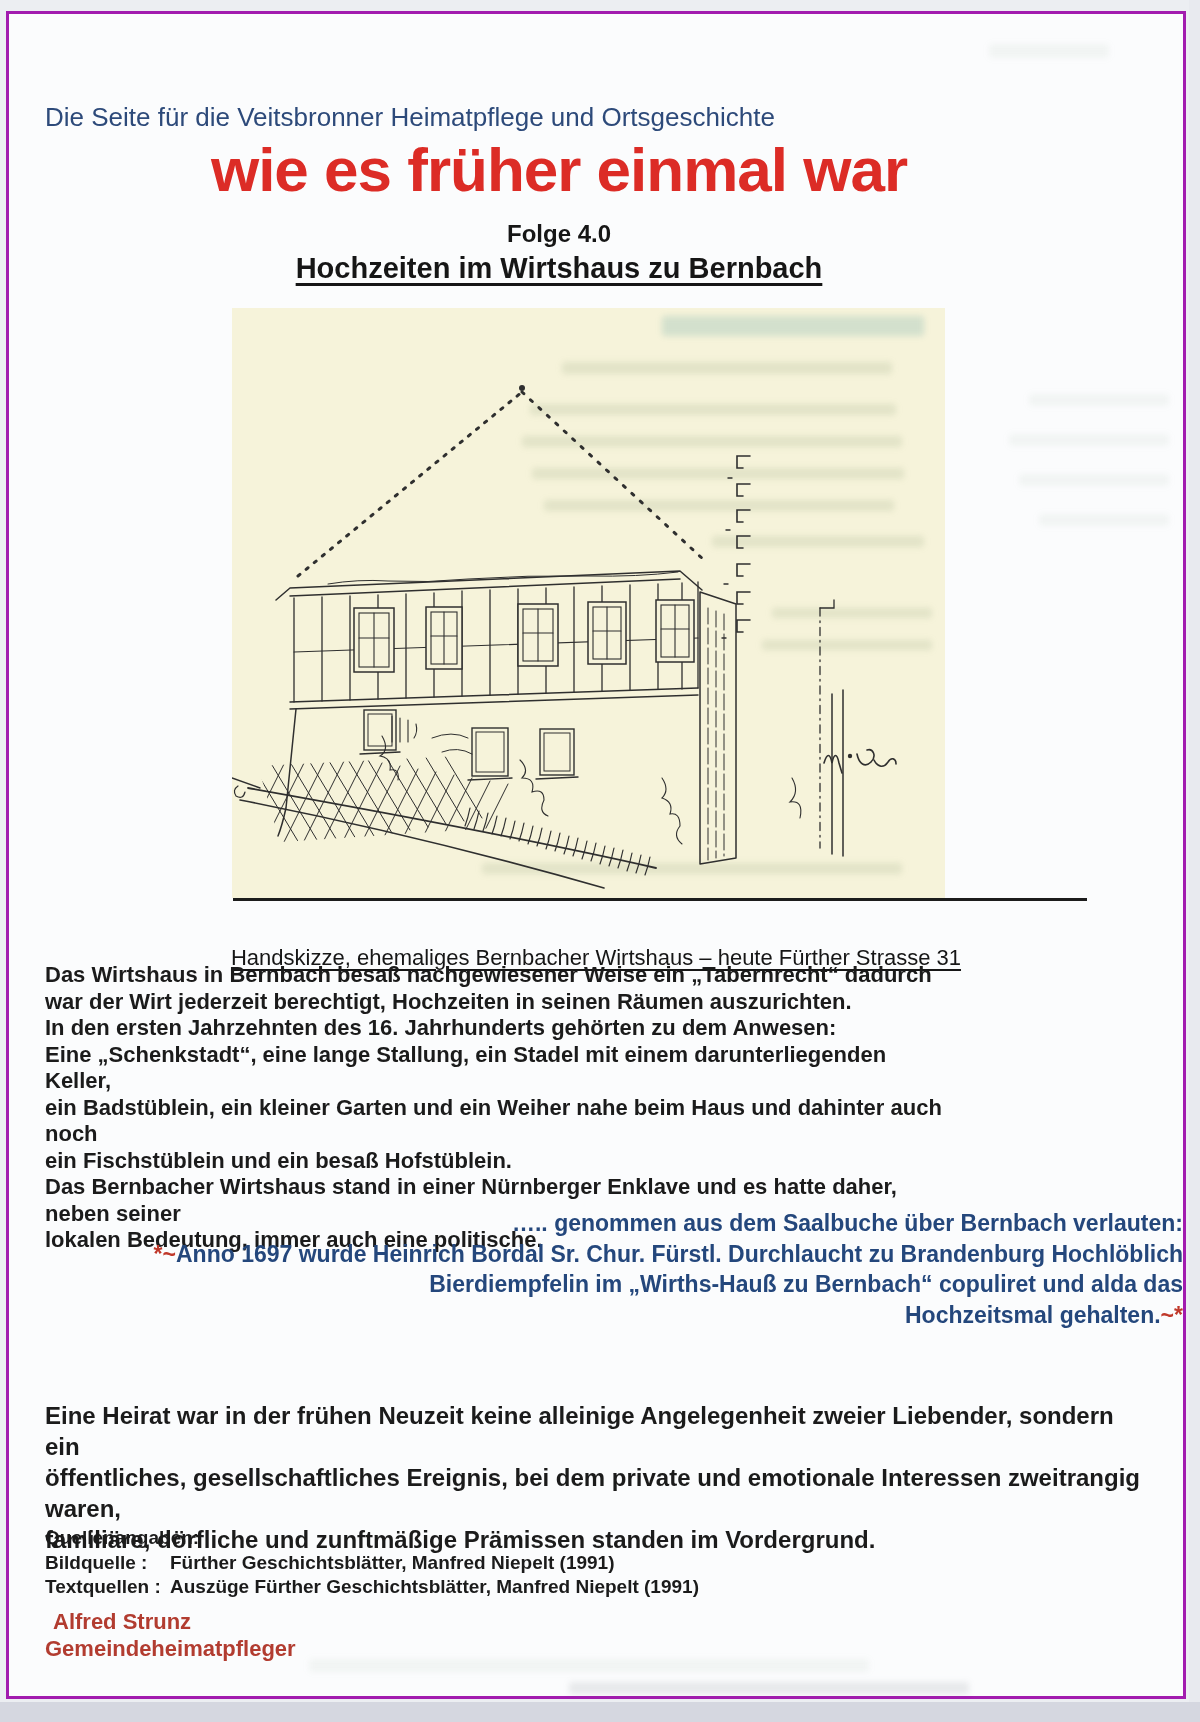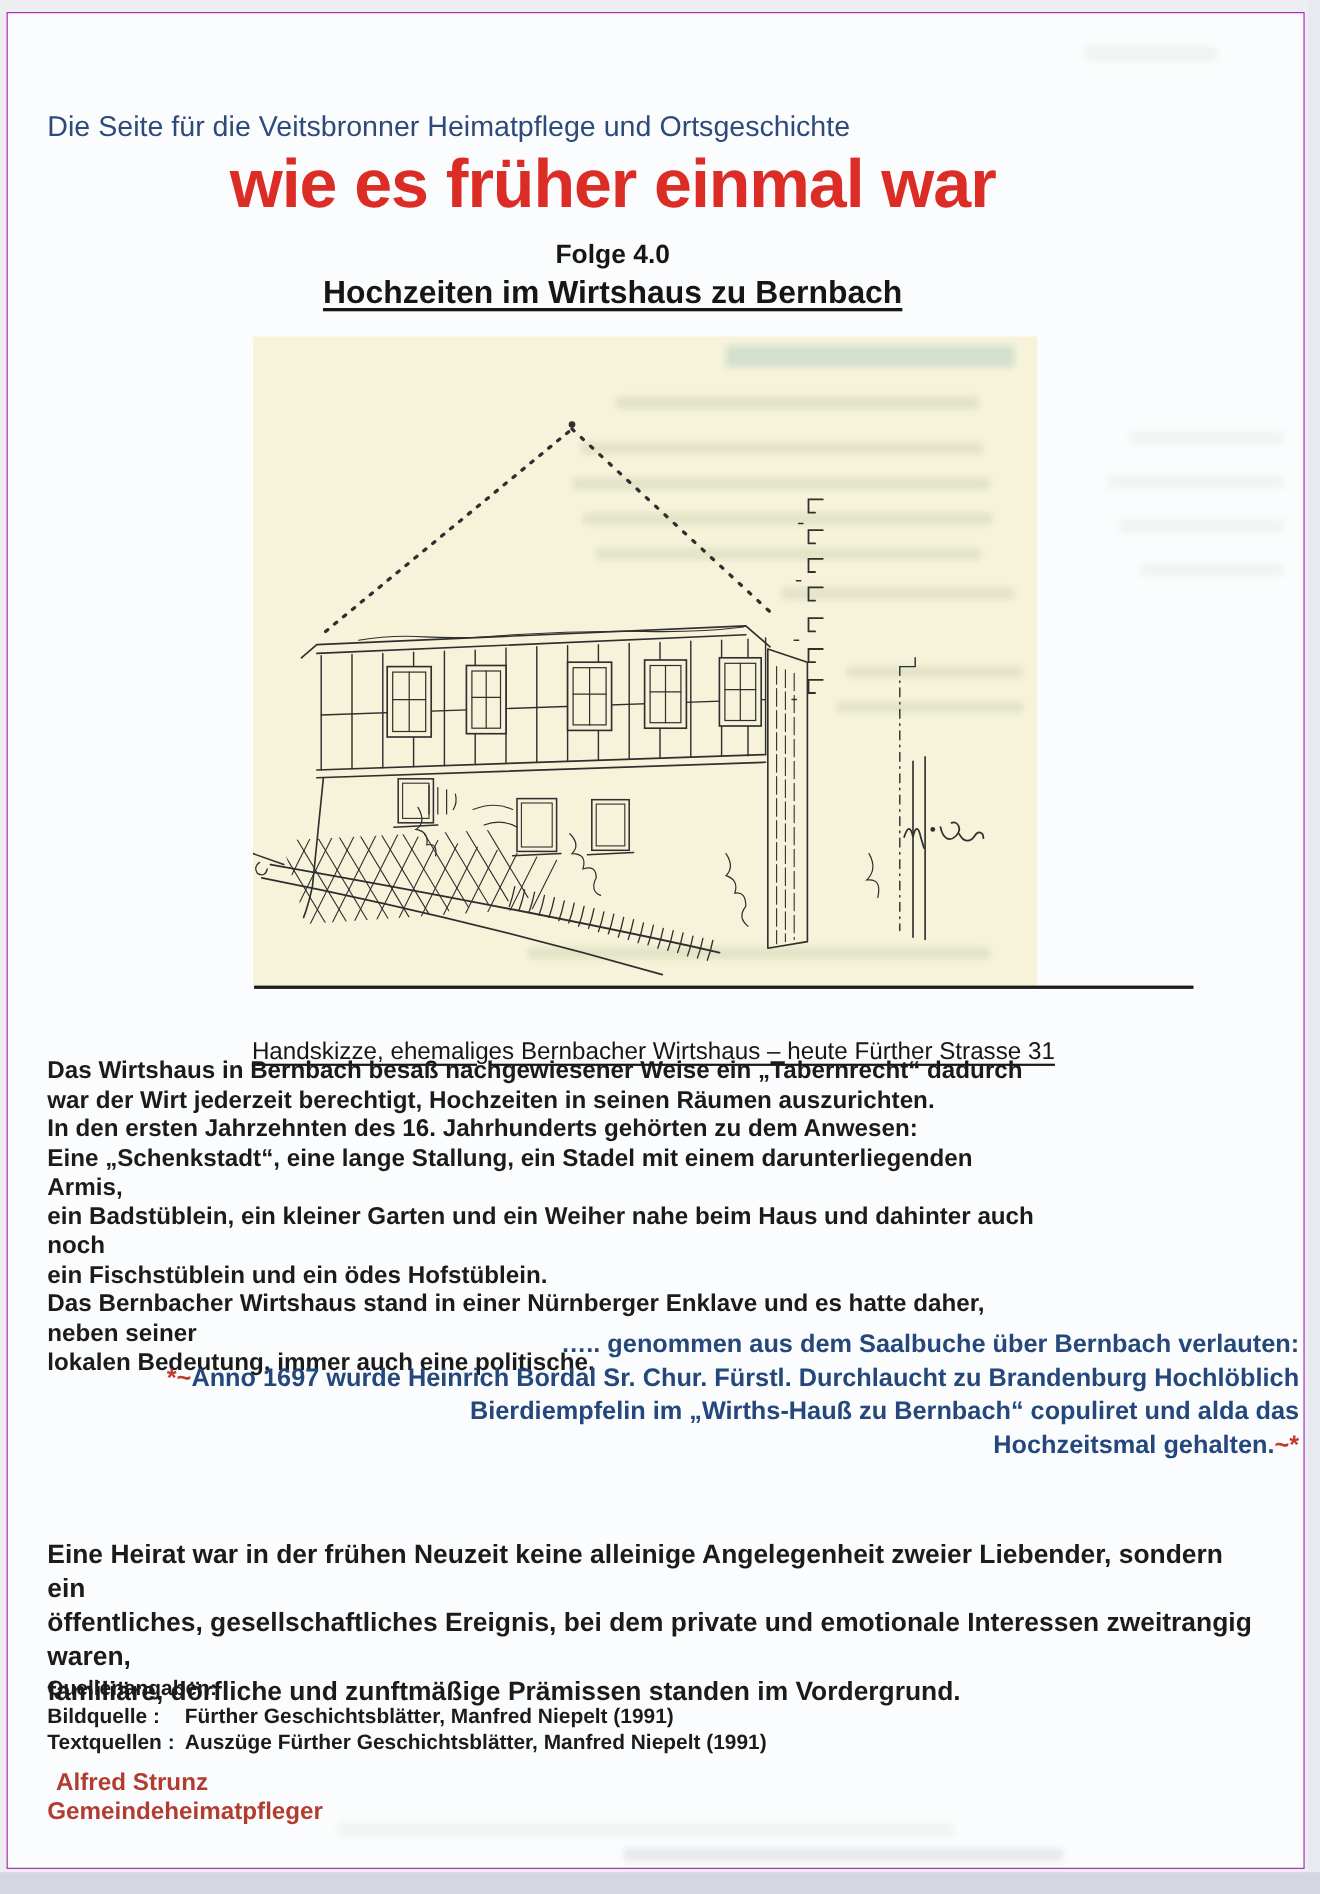--- a/index.html
+++ b/index.html
@@ -8,21 +8,21 @@
     width:1200px; height:1722px;
     background:#eceef2;
     font-family:"Liberation Sans", sans-serif;
     position:relative;
     overflow:hidden;
   }
   .sheet {
     position:absolute; left:6px; top:11px;
     width:1180px; height:1688px;
     background:#fbfcfd;
-    border:1px solid #a21caf;
+    border:3px solid #a21caf;
   }
   .outside-bottom {
     position:absolute; left:0; top:1702px; width:1200px; height:20px;
     background:#d5d7e0;
   }
   .outside-right {
     position:absolute; right:0; top:0; width:11px; height:1722px;
     background:#e8eaef;
   }
   
@@ -211,23 +211,23 @@
   </div>
   <div class="figure-rule"></div>
   <div class="caption-wrap">
     <span class="caption">Handskizze, ehemaliges Bernbacher Wirtshaus – heute Fürther Strasse 31</span>
   </div>
 
   <div class="para1">
     <div>Das Wirtshaus in Bernbach besaß nachgewiesener Weise ein „Tabernrecht“ dadurch</div>
     <div>war der Wirt jederzeit berechtigt, Hochzeiten in seinen Räumen auszurichten.</div>
     <div>In den ersten Jahrzehnten des 16. Jahrhunderts gehörten zu dem Anwesen:</div>
-    <div>Eine „Schenkstadt“, eine lange Stallung, ein Stadel mit einem darunterliegenden Armis,</div>
+    <div>Eine „Schenkstadt“, eine lange Stallung, ein Stadel mit einem darunterliegenden Keller,</div>
     <div>ein Badstüblein, ein kleiner Garten und ein Weiher nahe beim Haus und dahinter auch noch</div>
-    <div>ein Fischstüblein und ein ödes Hofstüblein.</div>
+    <div>ein Fischstüblein und ein besaß Hofstüblein.</div>
     <div>Das Bernbacher Wirtshaus stand in einer Nürnberger Enklave und es hatte daher, neben seiner</div>
     <div>lokalen Bedeutung, immer auch eine politische.</div>
   </div>
 
   <div class="quote">
     <div>….. genommen aus dem Saalbuche über Bernbach verlauten:</div>
     <div><span class="accent">*~</span><span>Anno 1697 wurde Heinrich Bordal Sr. Chur. Fürstl. Durchlaucht zu Brandenburg Hochlöblich</span></div>
     <div>Bierdiempfelin im „Wirths-Hauß zu Bernbach“ copuliret und alda das</div>
     <div><span>Hochzeitsmal gehalten.</span><span class="accent">~*</span></div>
   </div>

